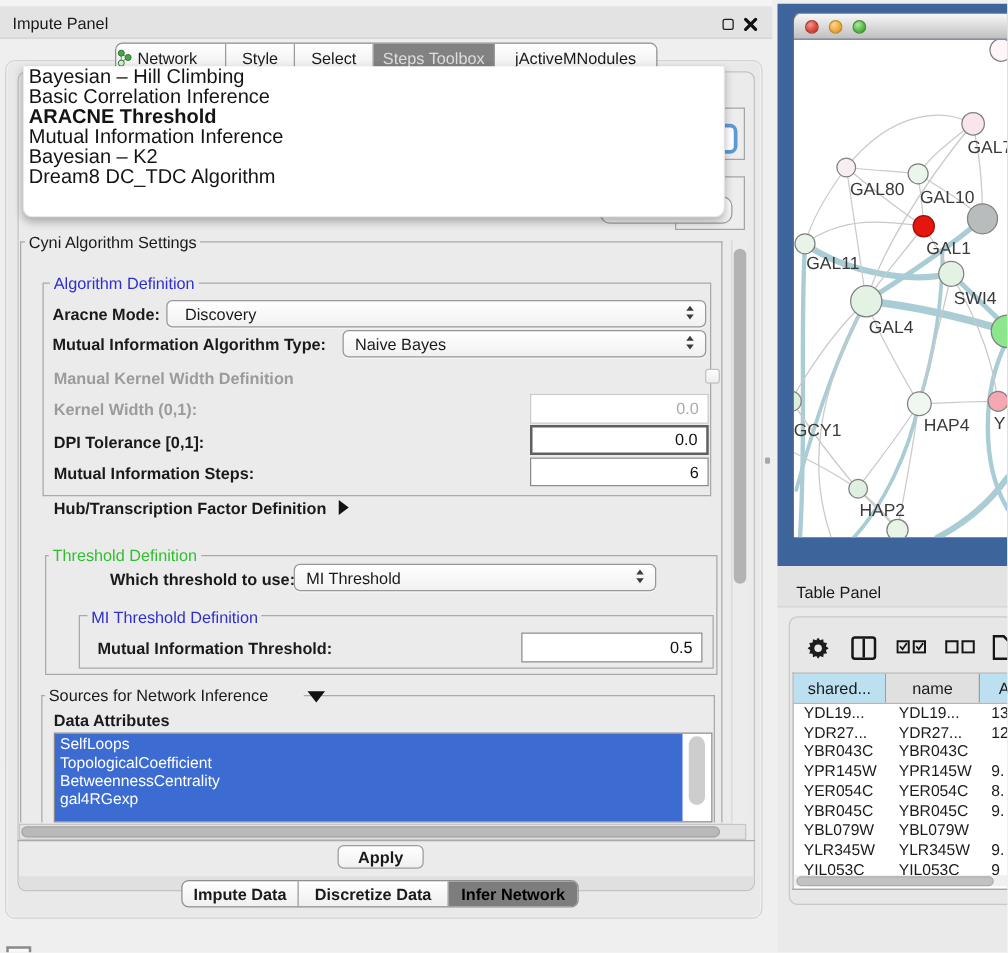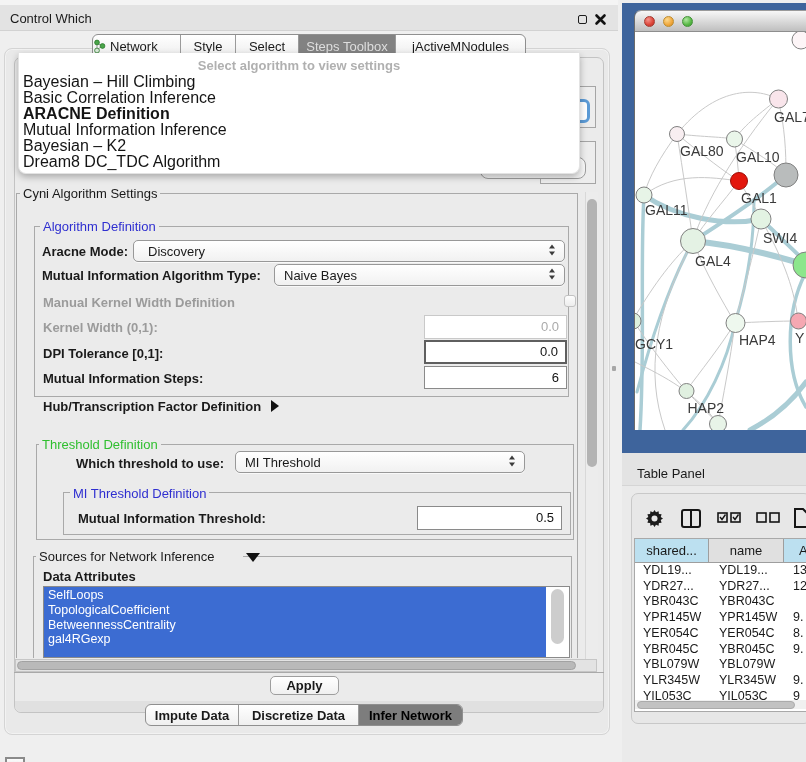--- a/index.html
+++ b/index.html
@@ -17,21 +17,21 @@
 </style>
 </head>
 <body>
 <div id="root">
   <div class="abs" style="left:0; top:0; width:620px; height:5px; background:#f4f4f4;"></div>
 
   <div class="abs" style="left:0; top:0; width:618px; height:762px; background:#efefef;"></div>
   <div class="abs" style="left:0; top:0; width:618px; height:5px; background:#f4f4f4;"></div>
 
   <div class="abs" style="left:0; top:5px; width:618px; height:26px; background:#e3e3e3; border-bottom:1px solid #d2d2d2;"></div>
-  <div class="abs" style="left:10px; top:11px; font-size:13px; color:#1a1a1a;">Control Which</div>
+  <div class="abs" style="left:10px; top:11px; font-size:13px; color:#1a1a1a;">Impute Panel</div>
 
   <div class="abs" style="left:578px; top:15px; width:9px; height:9px; border:1.6px solid #1d1d1d; border-radius:2px;"></div>
   <svg class="abs" style="left:594px; top:13px;" width="13" height="13" viewBox="0 0 13 13">
     <path d="M2.5 2.5 L10.5 10.5 M10.5 2.5 L2.5 10.5" stroke="#111" stroke-width="2.6" stroke-linecap="round"></path>
   </svg>
 
   <div class="abs" style="left:4px; top:48px; width:606px; height:687px; background:#e9e9e9; border:1px solid #d4d4d4; border-radius:8px; box-shadow:inset 0 0 0 1px rgba(255,255,255,.4);"></div>
 
   <div class="abs" style="left:14px; top:57px; width:590px; height:656px; background:#ebebeb; border:1px solid #c3c3c3; border-radius:7px;"></div>
   <div class="abs" style="left:15px; top:701px; width:588px; height:11px; background:#e0e0e0; border-radius:0 0 7px 7px;"></div>
@@ -92,21 +92,21 @@
 
   <div class="blab" style="left:43px; top:371px;">Mutual Information Steps:</div>
   <div class="field" style="left:424px; top:366px; width:143px; height:23px; border:1px solid #8a8a8a; color:#111; line-height:21px;">6</div>
 
   <div class="blab" style="left:43px; top:399px;">Hub/Transcription Factor Definition</div>
   <div class="abs" style="left:271px; top:400px; width:0; height:0; border-top:6px solid transparent; border-bottom:6px solid transparent; border-left:8px solid #111;"></div>
 
   <div class="gbox" style="left:36px; top:444px; width:538px; height:96px;"></div>
   <div class="gtitle" style="left:39px; top:437px; color:#2fbf2f;">Threshold Definition</div>
 
-  <div class="blab" style="left:76px; top:456px;">Which threshold to use:</div>
+  <div class="blab" style="left:88px; top:456px;">Which threshold to use:</div>
   <div class="combo" style="left:235px; top:451px; width:290px; height:22px;">
       <span>MI Threshold</span>
       <div class="stepper">
         <div class="up"></div>
         <div class="dn"></div>
       </div>
     </div>
 
   <div class="gbox" style="left:63px; top:492px; width:508px; height:43px;"></div>
   <div class="gtitle" style="left:70px; top:486px; color:#2f2fd0;">MI Threshold Definition</div>
@@ -137,25 +137,24 @@
     <div style="width:93px; border-right:1px solid #9a9a9a; display:flex; align-items:center; justify-content:center;">Impute Data</div>
     <div style="width:120px; border-right:1px solid #9a9a9a; display:flex; align-items:center; justify-content:center;">Discretize Data</div>
     <div style="flex:1; display:flex; align-items:center; justify-content:center; background:#7d7d7d; color:#000000;">Infer Network</div>
   </div>
 
   <div class="abs" style="left:5px; top:757px; width:20px; height:16px; border:2px solid #8a8a8a; background:linear-gradient(#fcfcfc,#ddd);"></div>
 
   <div class="abs" style="left:612px; top:366px; width:4px; height:5px; background:#a7a7a7; border-radius:1px;"></div>
 
   <div class="abs" style="left:18px; top:53px; width:562px; height:121px; background:#ffffff; border-radius:0 0 8px 8px; box-shadow:0 3px 7px rgba(0,0,0,.28); border:1px solid #e3e3e3; border-top:none;">
-    <div style="text-align:center; color:#b0b0b0; font-size:13px; margin-top:5px; font-weight:bold;">Select algorithm to view settings</div>
     <div style="margin-left:4px; margin-top:1px; font-size:16px; line-height:16px; color:#141414;">
       Bayesian – Hill Climbing<br>
       Basic Correlation Inference<br>
-      <b>ARACNE Definition</b><br>
+      <b>ARACNE Threshold</b><br>
       Mutual Information Inference<br>
       Bayesian – K2<br>
       Dream8 DC_TDC Algorithm
     </div>
   </div>
 
   <div class="abs" style="left:618px; top:0; width:188px; height:762px; background:#efefef;"></div>
   <div class="abs" style="left:622px; top:3px; width:184px; height:450px; background:#3e649c;"></div>
 
   <div class="abs" style="left:634px; top:10px; width:172px; height:420px; border-radius:7px 0 0 0; overflow:hidden; border-left:1px solid #6b6b6b; border-top:1px solid #9a9a9a;">

